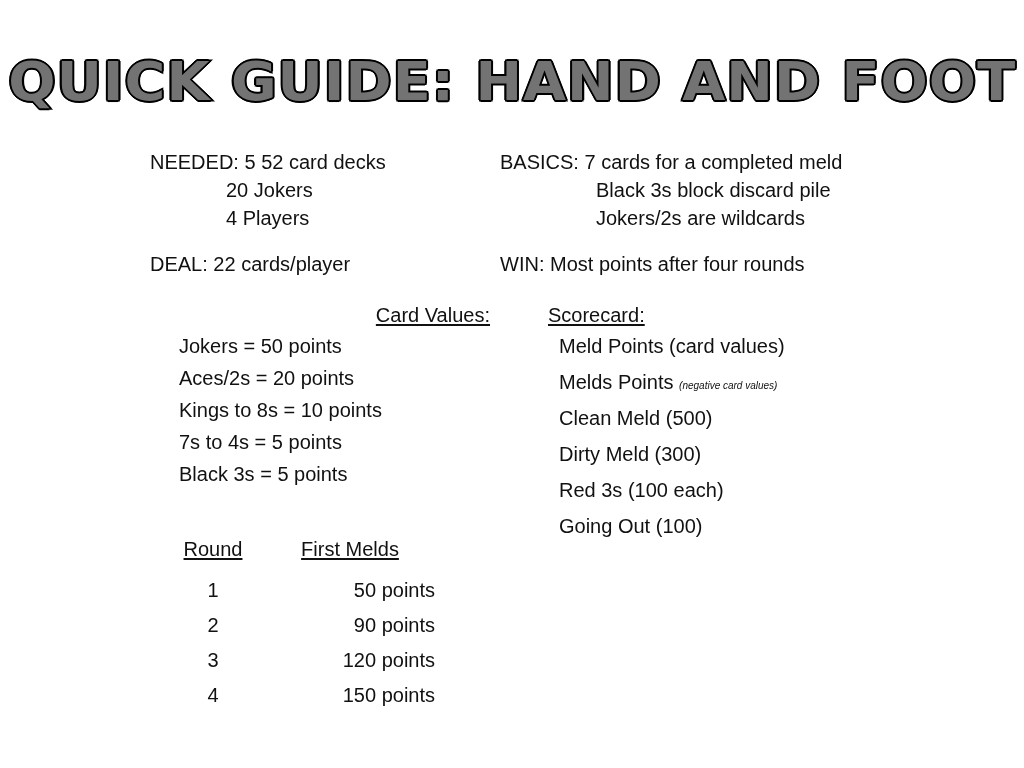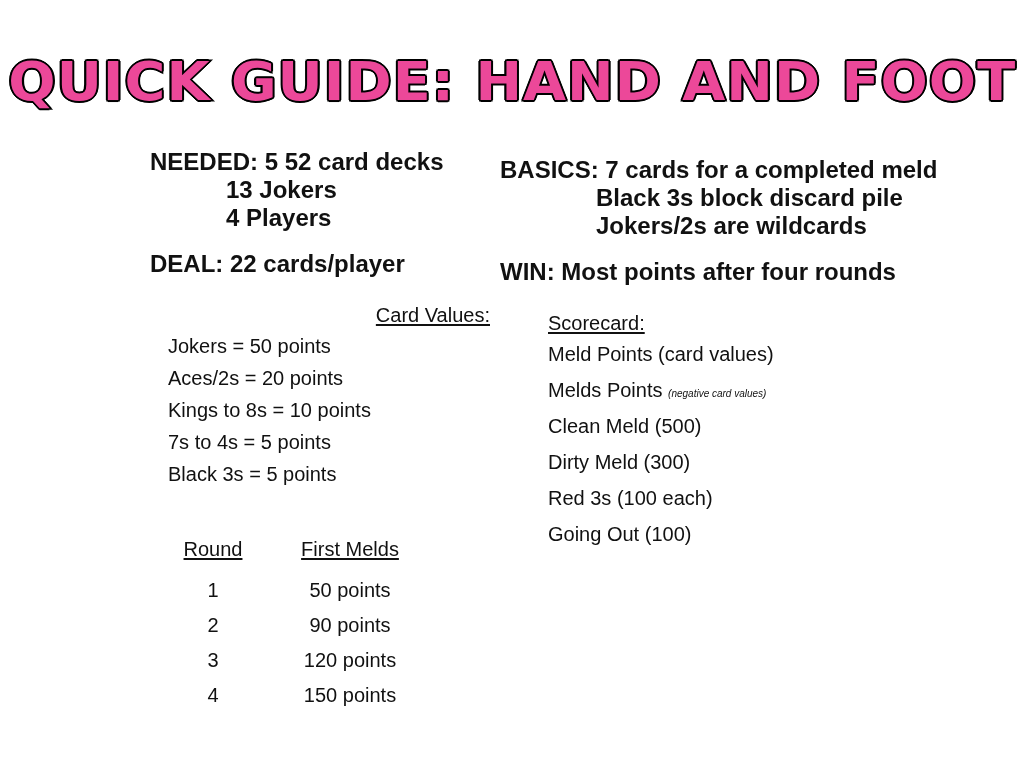--- a/index.html
+++ b/index.html
@@ -21,21 +21,21 @@
     position: absolute;
     top: 52px;
     left: 0;
     width: 1024px;
     text-align: center;
     font-family: "DejaVu Sans", sans-serif;
     font-weight: bold;
     font-size: 54px;
     letter-spacing: 1px;
     line-height: 1.1;
-    color: #ec4899;
+    color: #737373;
     -webkit-text-stroke: 3px #000000;
     paint-order: stroke fill;
     text-shadow:
        2px 0 0 #000, -2px 0 0 #000, 0 2px 0 #000, 0 -2px 0 #000,
        1px 1px 0 #000, -1px -1px 0 #000, 1px -1px 0 #000, -1px 1px 0 #000;
   }
   .title .inner {
     display: inline-block;
     transform: scaleX(1.03);
   }
@@ -43,32 +43,31 @@
   
   .col-left {
     position: absolute;
     left: 150px;
     top: 148px;
     width: 340px;
   }
   .col-right {
     position: absolute;
     left: 500px;
-    top: 156px;
+    top: 148px;
     width: 470px;
   }
 
   .block {
     margin-bottom: 18px;
   }
   .line {
-    font-size: 24px;
+    font-size: 20px;
     line-height: 28px;
     white-space: nowrap;
-    font-weight: bold;
   }
   .line.indent-left {
     padding-left: 76px;
   }
   .line.indent-right {
     padding-left: 96px;
   }
 
   .section {
     margin-top: 22px;
@@ -76,20 +75,21 @@
   .section-head {
     font-size: 20px;
     line-height: 30px;
     text-decoration: underline;
     text-underline-offset: 2px;
   }
   .section .row {
     font-size: 20px;
     line-height: 32px;
     white-space: nowrap;
+    margin-left: 11px;
   }
   .small {
     font-size: 10px;
     font-style: italic;
   }
 
   .values {
     padding-left: 18px;
   }
   .scorecard {
@@ -117,32 +117,32 @@
     text-align: center;
   }
   .round-table th.c1 { width: 100px; }
   .round-table th.c2 { width: 170px; }
   .round-table td {
     font-size: 20px;
     line-height: 33px;
     text-align: center;
   }
   .round-table td.c1 { width: 100px; }
-  .round-table td.c2 { width: 170px; text-align: center; }
+  .round-table td.c2 { width: 170px; text-align: right; }
 </style>
 </head>
 <body>
 
 <div class="title"><span class="inner">QUICK GUIDE: HAND AND FOOT</span></div>
 
 <div class="col-left">
 
   <div class="block">
     <div class="line">NEEDED: 5 52 card decks</div>
-    <div class="line indent-left">13 Jokers</div>
+    <div class="line indent-left">20 Jokers</div>
     <div class="line indent-left">4 Players</div>
   </div>
 
   <div class="block">
     <div class="line">DEAL: 22 cards/player</div>
   </div>
 
   <div class="section">
     <div class="section-head card-values-head">Card Values:</div>
     <div class="values">

